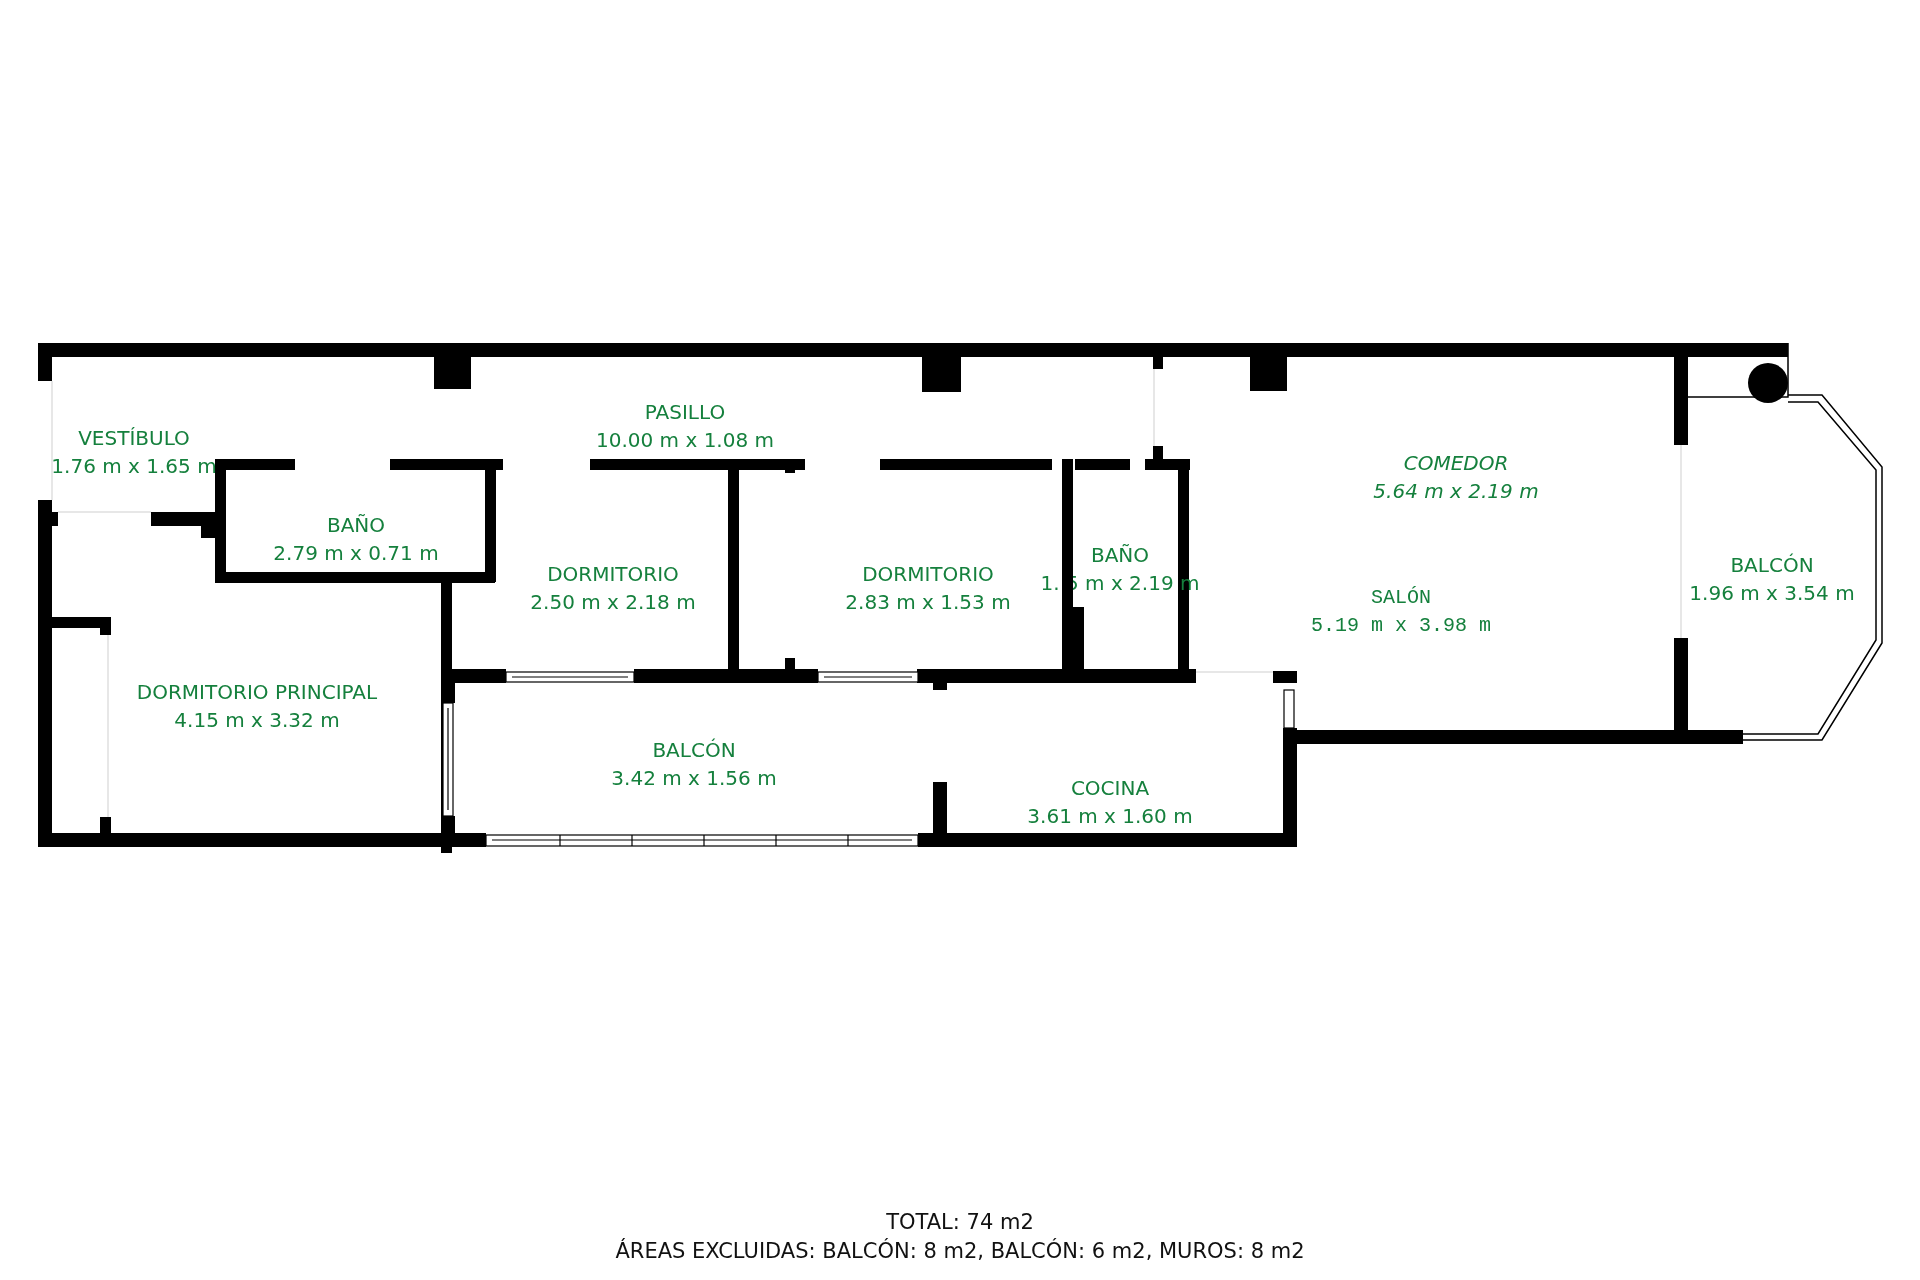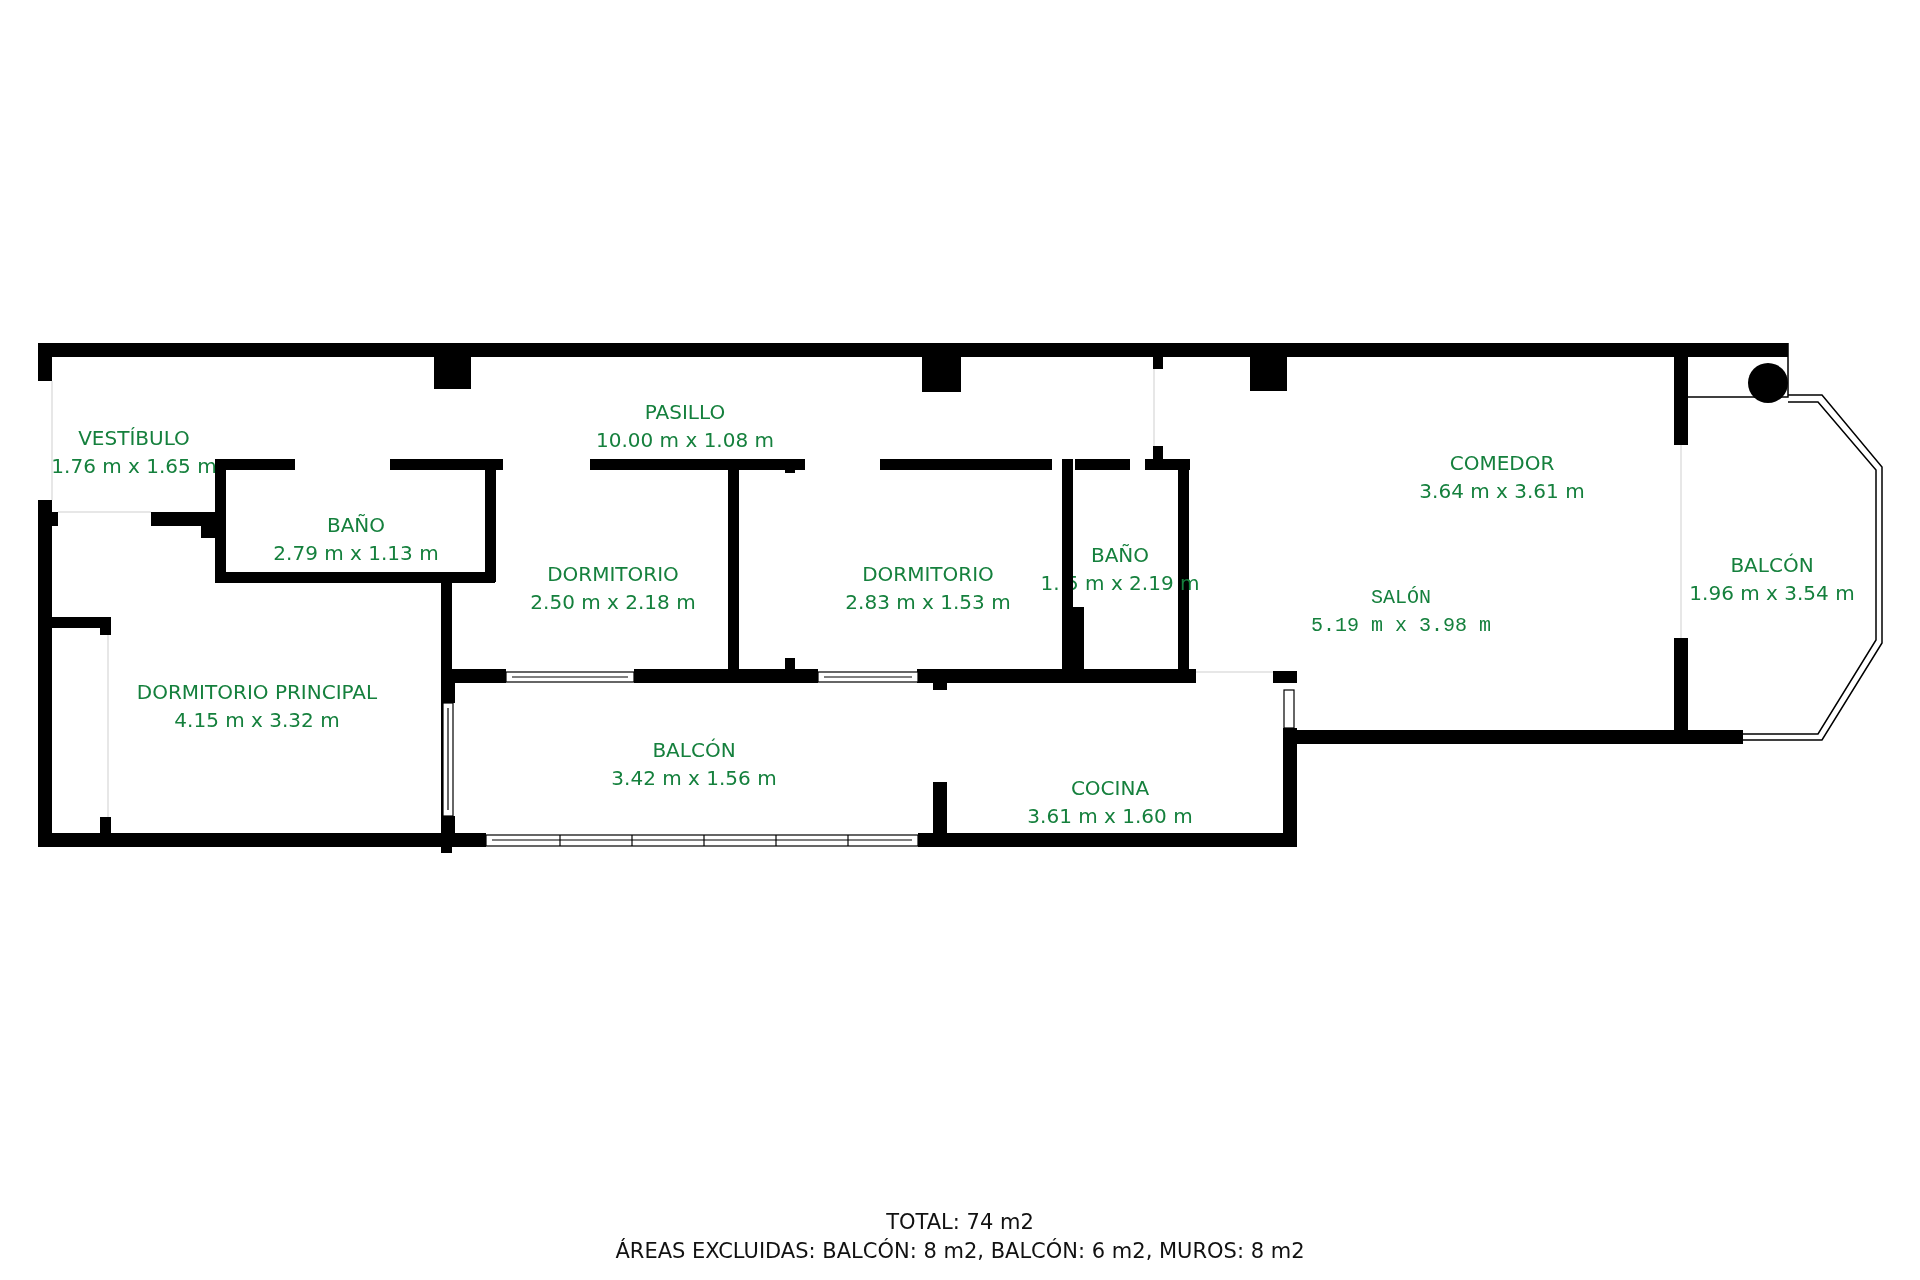--- a/index.html
+++ b/index.html
@@ -120,37 +120,37 @@
 <div class="room-label" style="left:134px; top:424px;">
   <span class="name">VESTÍBULO</span>
   <span class="dims">1.76 m x 1.65 m</span>
 </div>
 <div class="room-label" style="left:685px; top:398px;">
   <span class="name">PASILLO</span>
   <span class="dims">10.00 m x 1.08 m</span>
 </div>
 <div class="room-label" style="left:356px; top:511px;">
   <span class="name">BAÑO</span>
-  <span class="dims">2.79 m x 1.13 m</span>
+  <span class="dims">2.79 m x 0.71 m</span>
 </div>
 <div class="room-label" style="left:613px; top:560px;">
   <span class="name">DORMITORIO</span>
   <span class="dims">2.50 m x 2.18 m</span>
 </div>
 <div class="room-label" style="left:928px; top:560px;">
   <span class="name">DORMITORIO</span>
   <span class="dims">2.83 m x 1.53 m</span>
 </div>
 <div class="room-label" style="left:1120px; top:541px;">
   <span class="name">BAÑO</span>
   <span class="dims">1. 5 m x 2.19 m</span>
 </div>
-<div class="room-label" style="left:1502px; top:449px;">
+<div class="room-label" style="left:1456px; top:449px;font-style:italic;">
   <span class="name">COMEDOR</span>
-  <span class="dims">3.64 m x 3.61 m</span>
+  <span class="dims">5.64 m x 2.19 m</span>
 </div>
 <div class="room-label" style="left:1401px; top:584px;font-family:Liberation Mono, monospace;">
   <span class="name">SALÓN</span>
   <span class="dims">5.19 m x 3.98 m</span>
 </div>
 <div class="room-label" style="left:1772px; top:551px;">
   <span class="name">BALCÓN</span>
   <span class="dims">1.96 m x 3.54 m</span>
 </div>
 <div class="room-label" style="left:257px; top:678px;">

